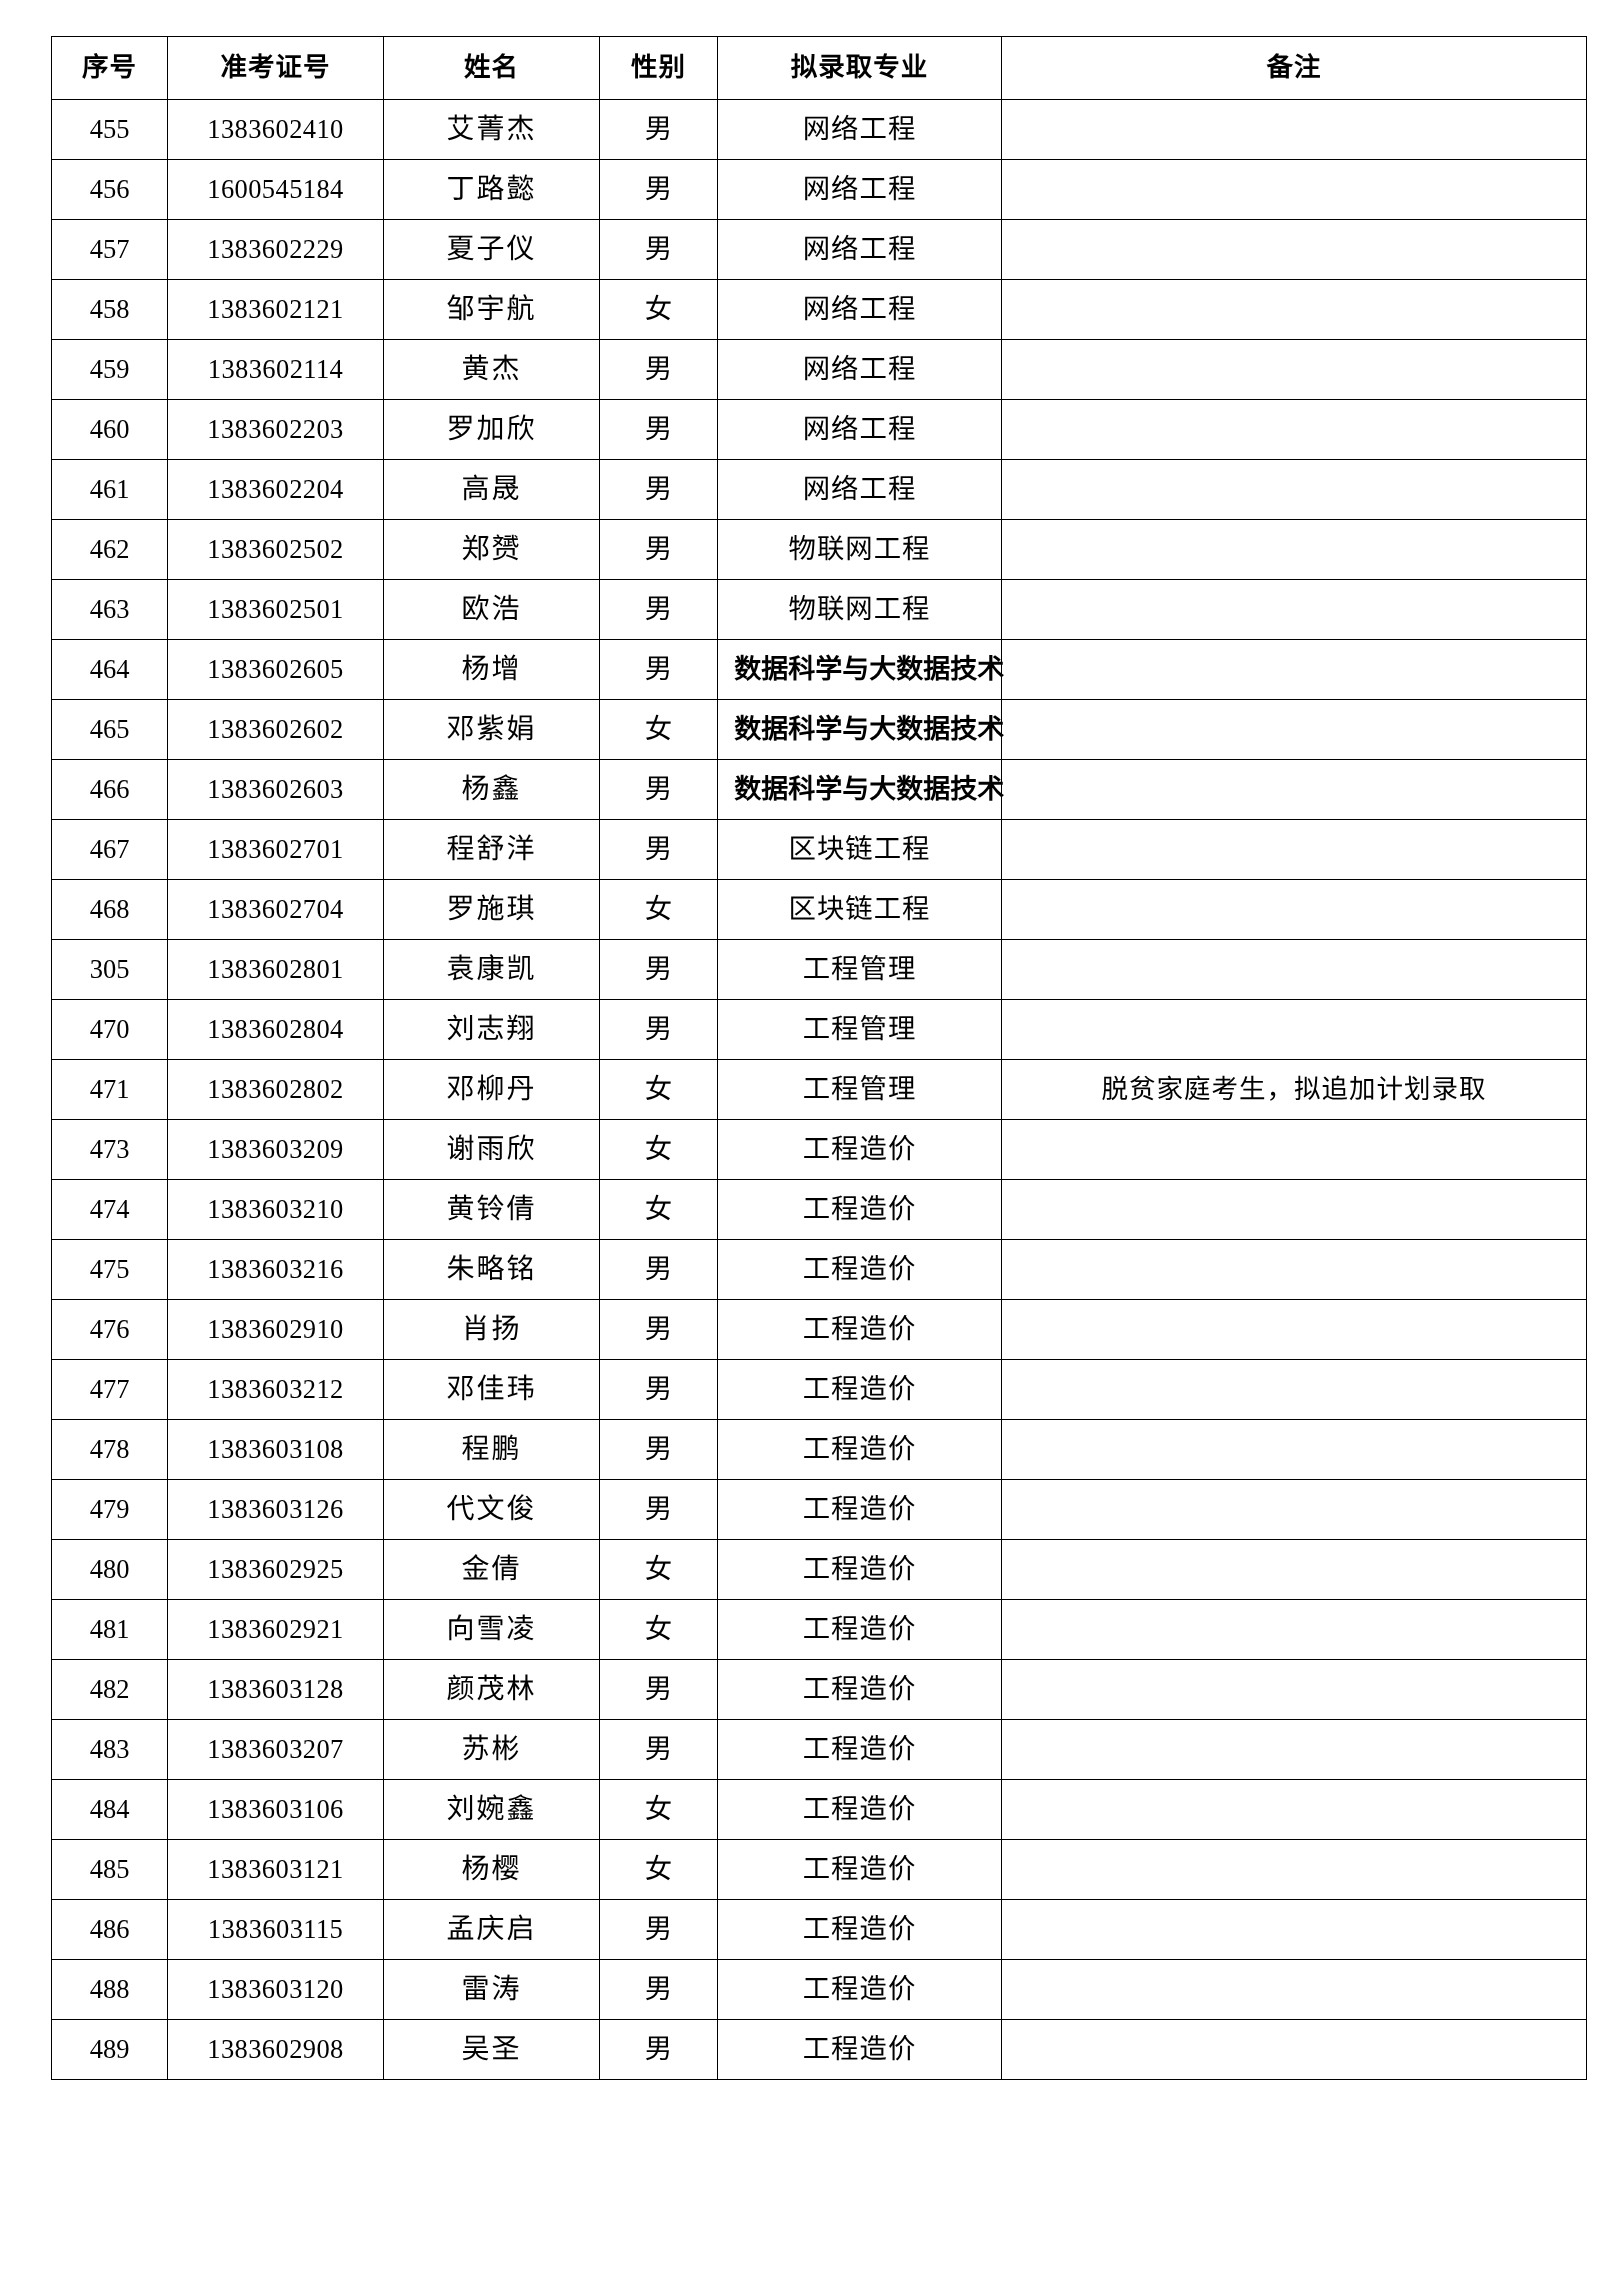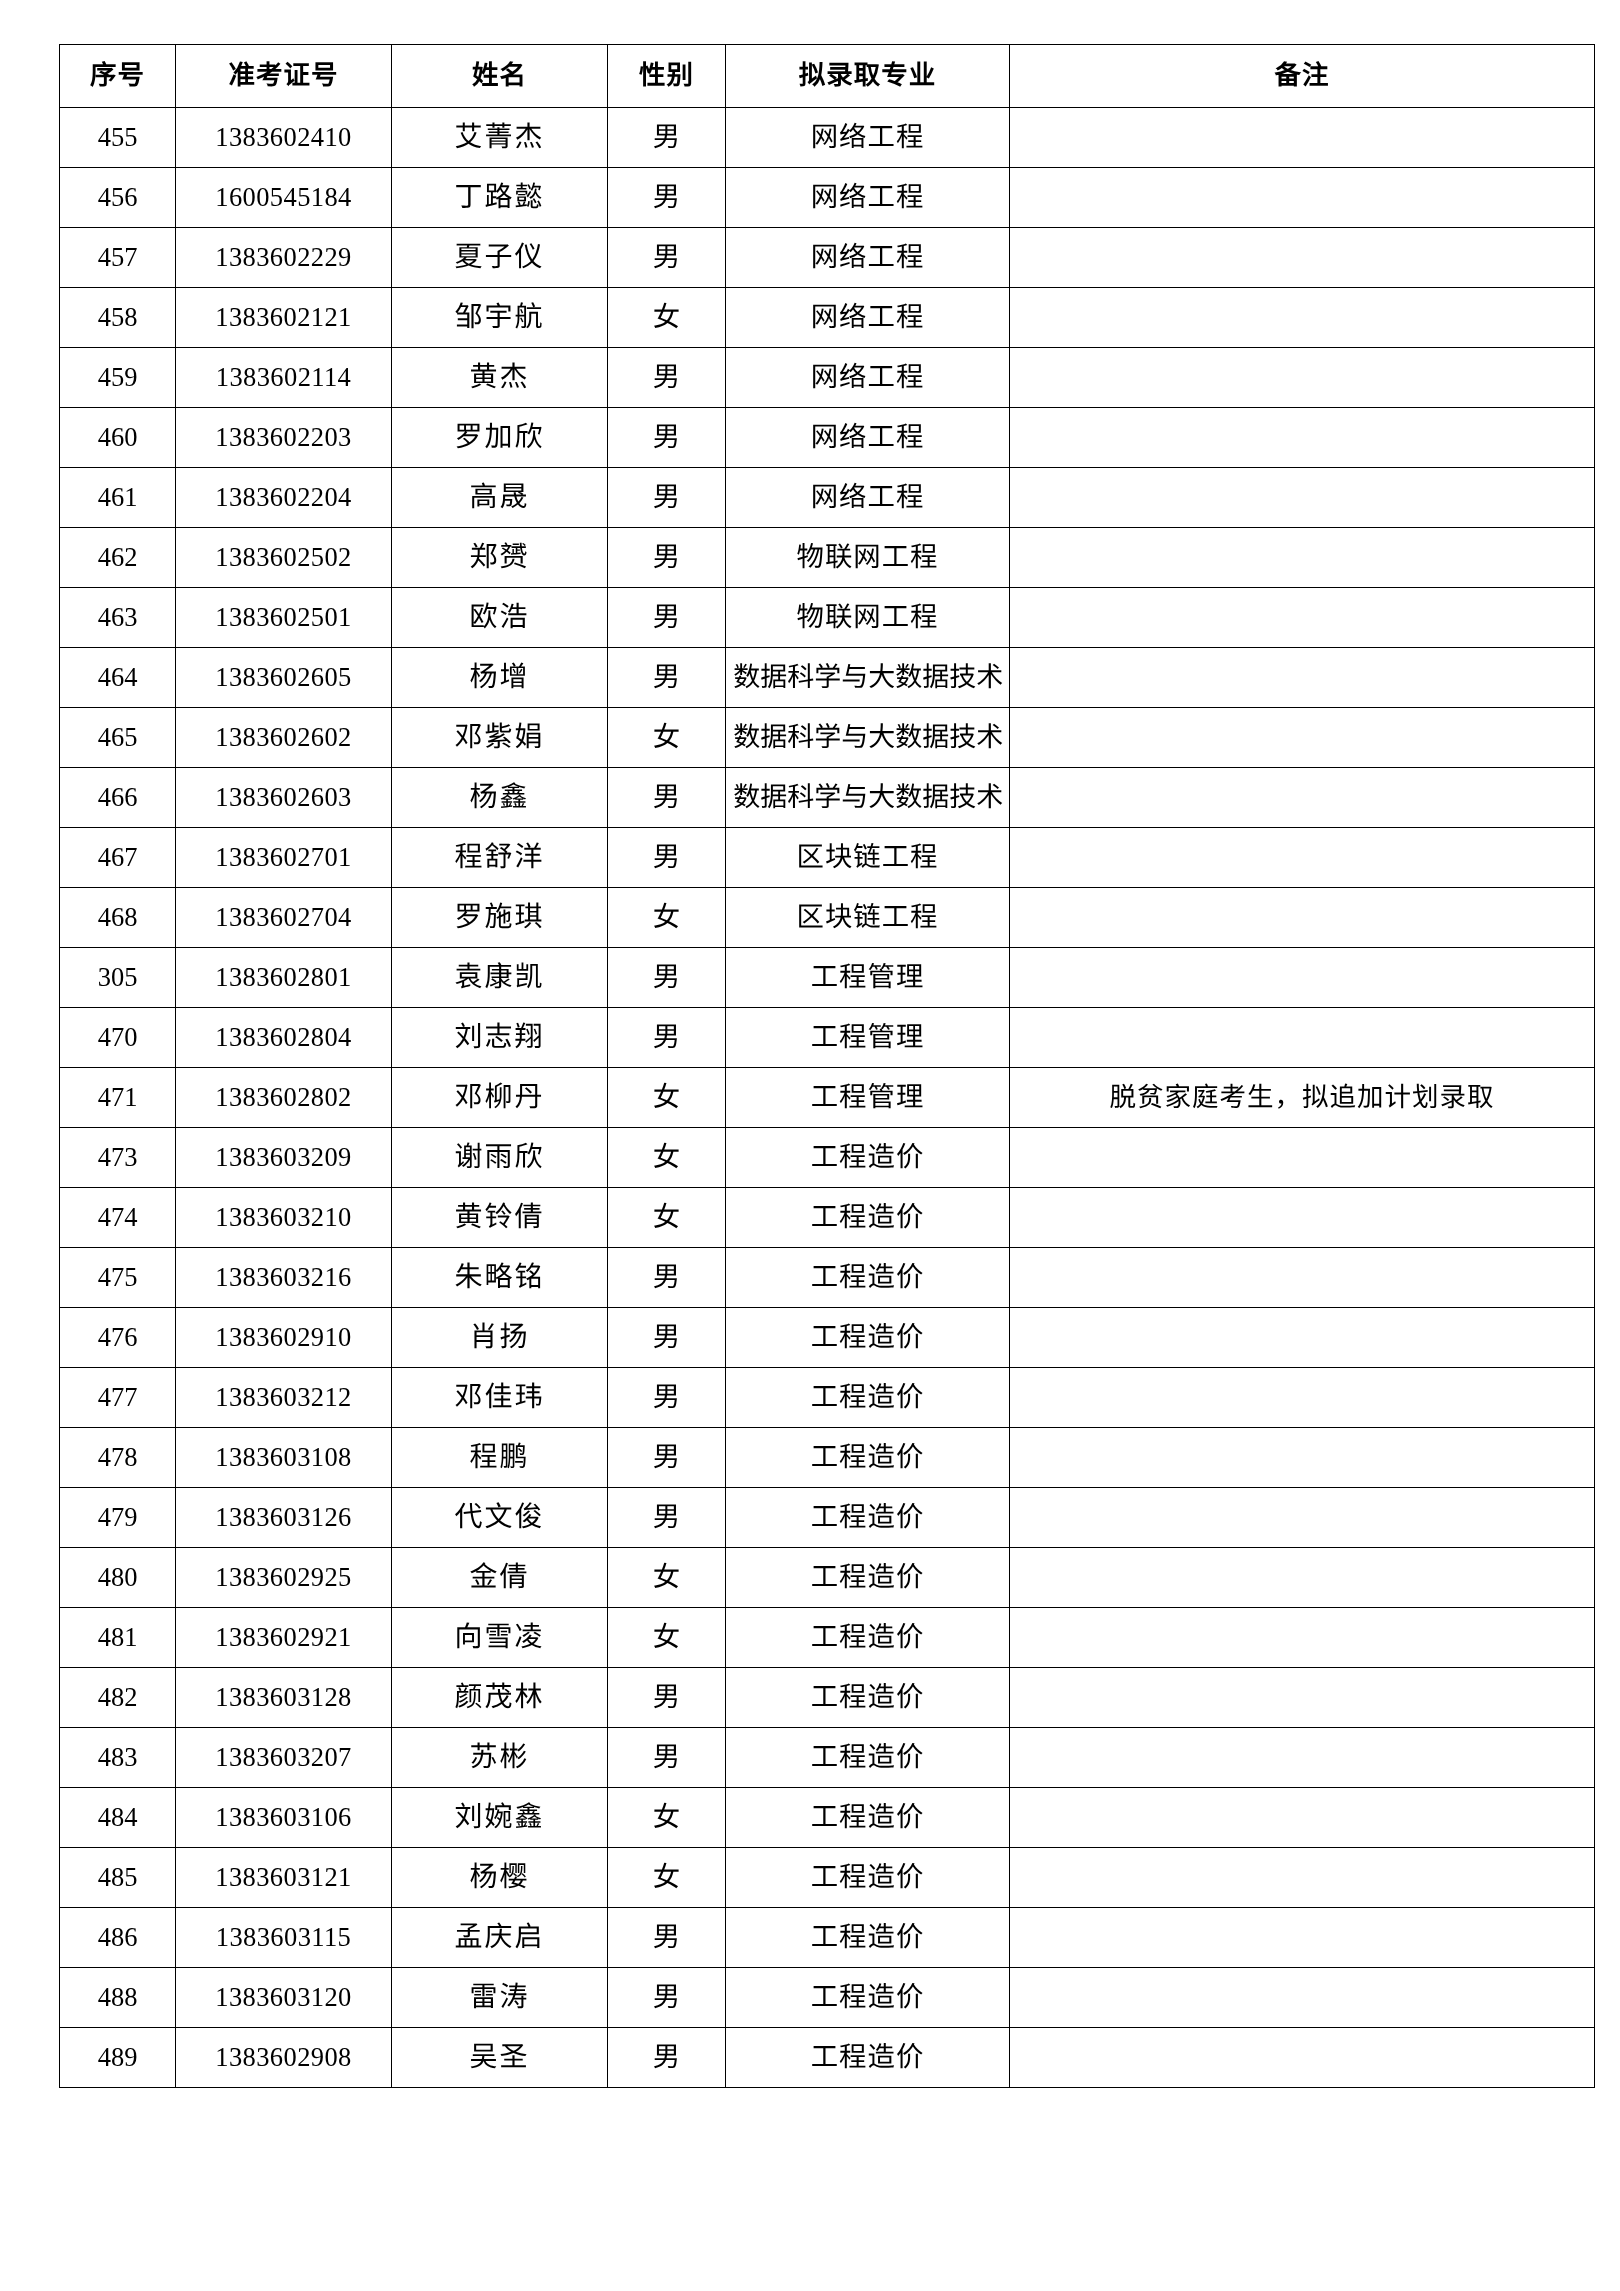--- a/index.html
+++ b/index.html
@@ -23,21 +23,21 @@
     height: 2292px;
     box-sizing: border-box;
     padding: 32px 39px 0 47px;
     background: #ffffff;
   }
 
   table.admission-table {
     border-collapse: collapse;
     table-layout: fixed;
     width: 1534px;
-    margin: 12px;
+    margin: 4px;
   }
 
   table.admission-table col.c-seq      { width: 116px; }
   table.admission-table col.c-ticket   { width: 216px; }
   table.admission-table col.c-name     { width: 216px; }
   table.admission-table col.c-gender   { width: 118px; }
   table.admission-table col.c-major    { width: 284px; }
   table.admission-table col.c-remark   { width: 585px; }
 
   table.admission-table th,
@@ -94,24 +94,25 @@
     white-space: nowrap;
   }
 
   td.major-cell.is-long {
     letter-spacing: 0;
     font-size: 27px;
   }
 
   td.major-cell.is-long .major-text {
     position: relative;
-    left: 0;
+    left: 9px;
     width: 306px;
     margin: 0 -10.8px;
     text-align: center;
+    font-weight: bold;
   }
 
   td.remark-cell {
     font-size: 26.5px;
     letter-spacing: 1px;
     font-family: Liberation Serif, serif;
   }
 </style>
 </head>
 <body>

